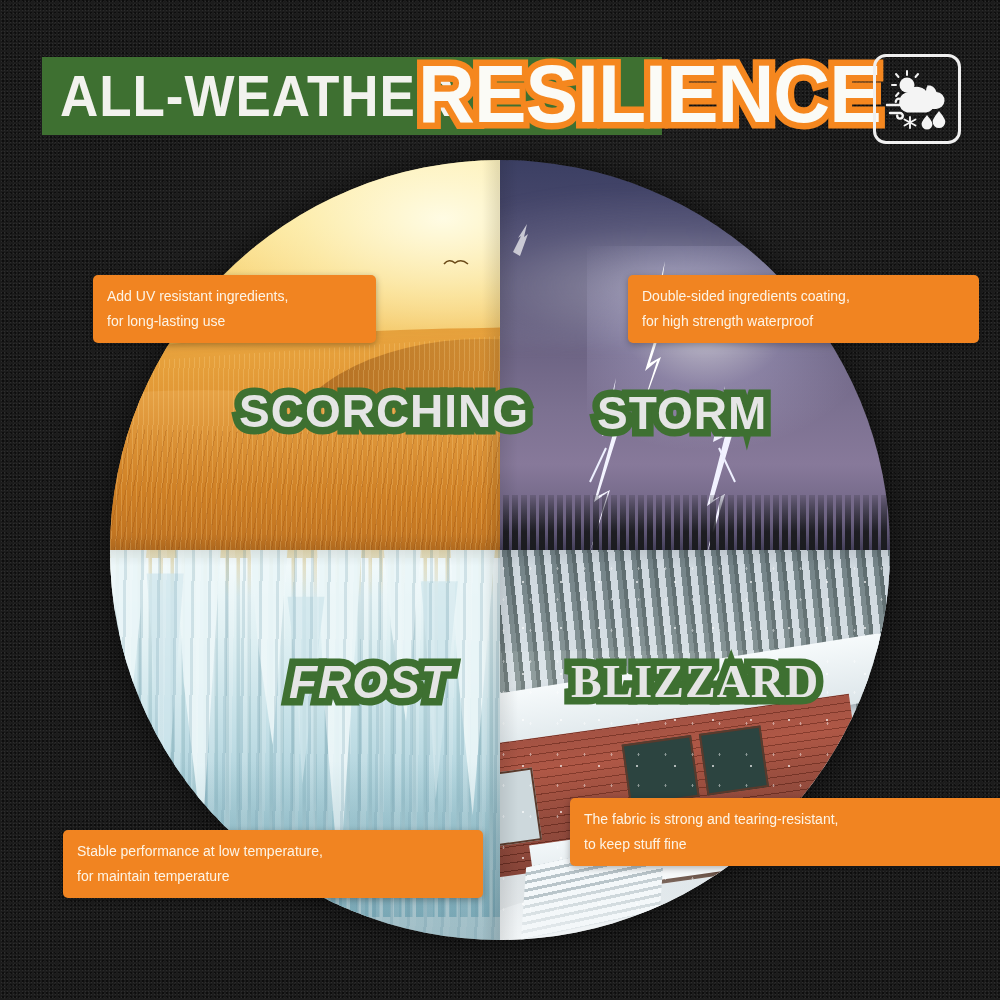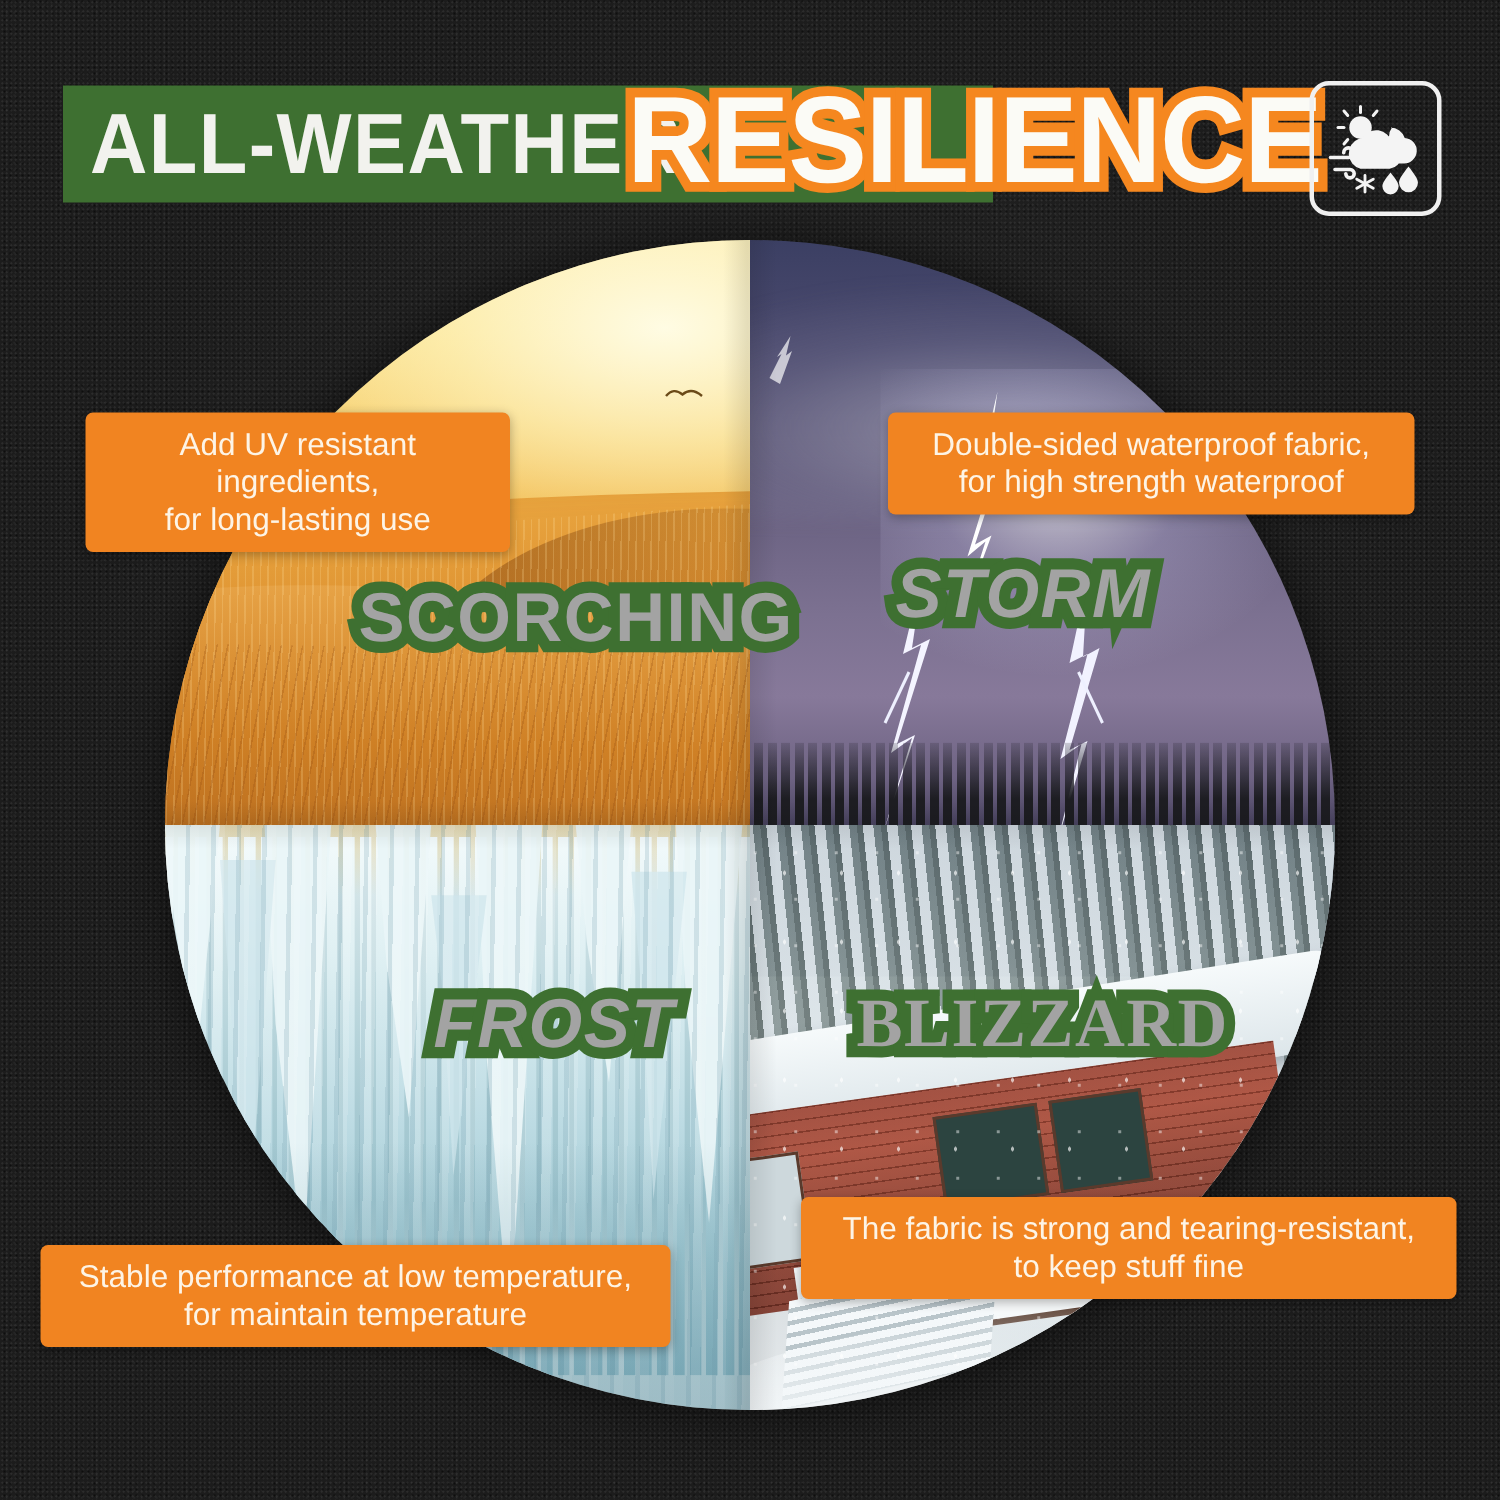--- a/index.html
+++ b/index.html
@@ -259,43 +259,44 @@
   }
   #circle .seam-h{
     position:absolute;left:0;top:calc(50% - 16px);width:100%;height:32px;
     background:linear-gradient(to bottom, rgba(0,0,0,0), rgba(0,0,0,.08) 45%, rgba(0,0,0,0));
     pointer-events:none;
   }
 
   
   .cat-label{
     position:absolute;z-index:30;
-    font-weight:bold;color:#a3a3a3;
+    font-weight:bold;color:#e5e5e5;
     letter-spacing:1px;white-space:nowrap;
     -webkit-text-stroke:15px #3e7031;
     paint-order:stroke fill;
     font-size:46px;line-height:56px;
   }
   #label-scorching{left:239px;top:383px;}
-  #label-storm{left:597px;top:367px;font-style:italic;}
+  #label-storm{left:597px;top:385px;}
   #label-frost{left:289px;top:654px;font-style:italic;}
   #label-blizzard{left:571px;top:654px;font-family:Liberation Serif, serif;}
 
   
   .callout{
     position:absolute;z-index:35;
     background:#f18421;
     color:#fdf4e6;
-    font-size:21px;line-height:25px;
-    text-align:center;
+    font-size:14px;line-height:25px;
+    text-align:left;
     padding:9px 14px;
     border-radius:5px;
     box-sizing:border-box;
     box-shadow:0 2px 7px rgba(0,0,0,.30);
     white-space:pre-line;
+    margin-left:36px;
   }
   #callout-uv{left:57px;top:275px;width:283px;}
   #callout-waterproof{left:592px;top:275px;width:351px;}
   #callout-lowtemp{left:27px;top:830px;width:420px;}
   #callout-tear{left:534px;top:798px;width:437px;}
 </style>
 </head>
 <body>
 
 <div id="bg">
@@ -395,21 +396,21 @@
   <div class="seam-h"></div>
 </div>
 
 <div class="cat-label" id="label-scorching">SCORCHING</div>
 <div class="cat-label" id="label-storm">STORM</div>
 <div class="cat-label" id="label-frost">FROST</div>
 <div class="cat-label" id="label-blizzard">BLIZZARD</div>
 
 <div class="callout" id="callout-uv">Add UV resistant ingredients,
 for long-lasting use</div>
-<div class="callout" id="callout-waterproof">Double-sided waterproof fabric,
+<div class="callout" id="callout-waterproof">Double-sided ingredients coating,
 for high strength waterproof</div>
 <div class="callout" id="callout-lowtemp">Stable performance at low temperature,
 for maintain temperature</div>
 <div class="callout" id="callout-tear">The fabric is strong and tearing-resistant,
 to keep stuff fine</div>
 
 <div id="header">
   <div id="green-bar"></div>
   <div id="all-weather">ALL-WEATHER</div>
   <div id="resilience">RESILIENCE</div>

